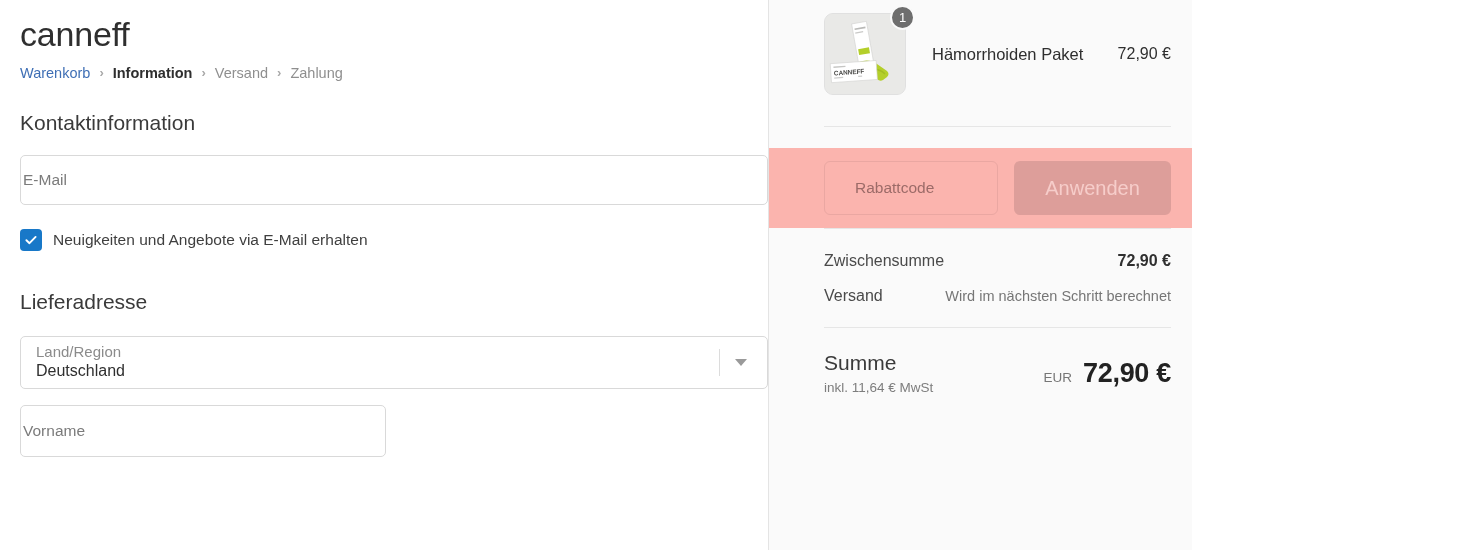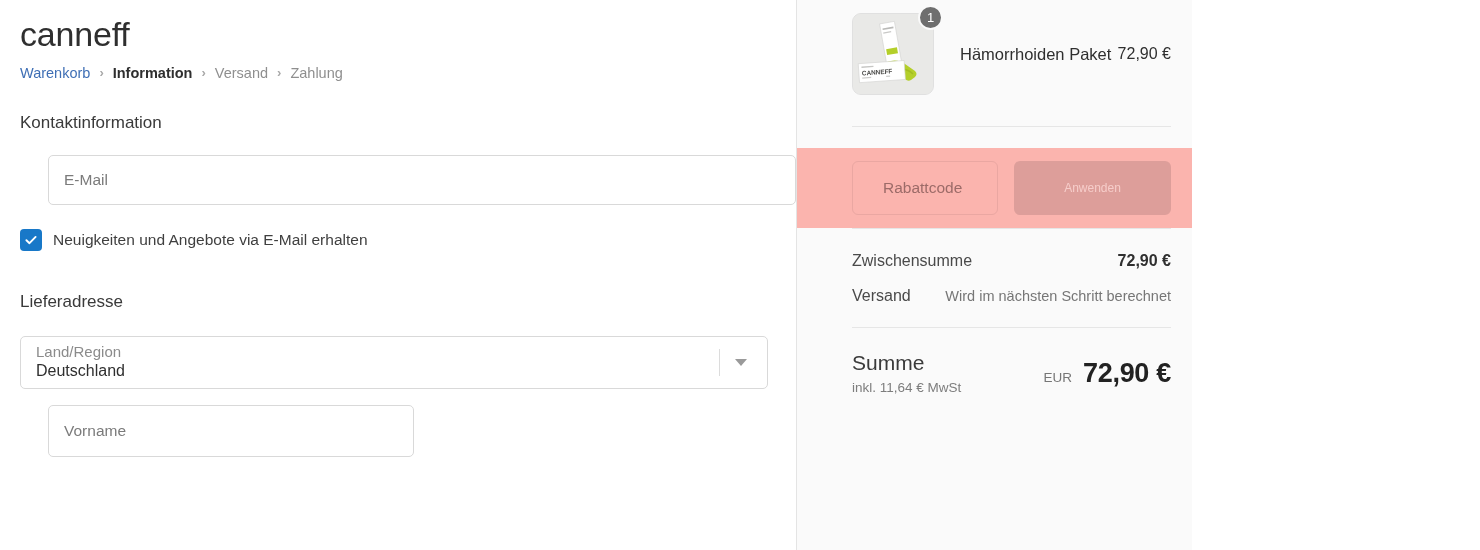--- a/index.html
+++ b/index.html
@@ -58,42 +58,41 @@
   .crumb-next {
     color: #8f8f8f;
   }
   .crumb-sep {
     color: #a8a8a8;
     font-size: 13px;
     font-weight: 700;
   }
 
   .section-title {
-    font-size: 17px;
+    font-size: 21px;
     font-weight: 400;
     color: #3a3a3a;
     margin: 0;
     line-height: 26px;
   }
   .sec-contact { margin-top: 28px; }
   .sec-address { margin-top: 38px; }
 
   .field {
     box-sizing: border-box;
     width: 748px;
     height: 50px;
     border: 1px solid #d9d9d9;
     border-radius: 5px;
     background: #ffffff;
     display: flex;
     align-items: center;
-    padding: 0 15px;
+    padding: 0 2px;
     font-size: 15.5px;
     color: #7b7b7b;
-    margin-left: 28px;
   }
   .field-email { margin-top: 19px; }
 
   .checkbox-row {
     display: flex;
     align-items: center;
     gap: 11px;
     margin-top: 24px;
   }
   .checkbox {
@@ -262,21 +261,21 @@
     color: #9c6b68;
   }
   .apply-btn {
     box-sizing: border-box;
     width: 157px;
     height: 54px;
     border-radius: 6px;
     background: #dd9e9a;
     border: none;
     color: #f6cdca;
-    font-size: 12px;
+    font-size: 20px;
     font-family: "Liberation Sans", sans-serif;
     display: flex;
     align-items: center;
     justify-content: center;
   }
 
   .total-row {
     display: flex;
     align-items: baseline;
     justify-content: space-between;

